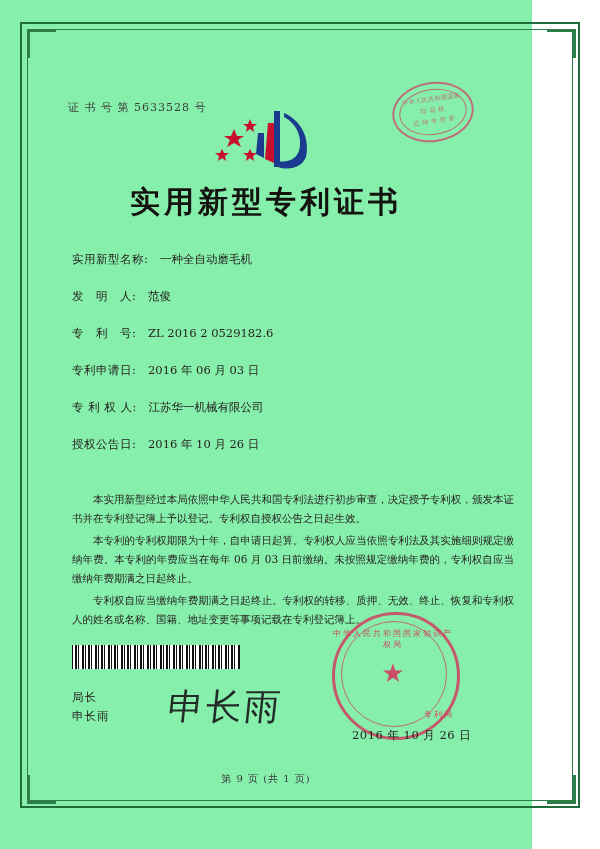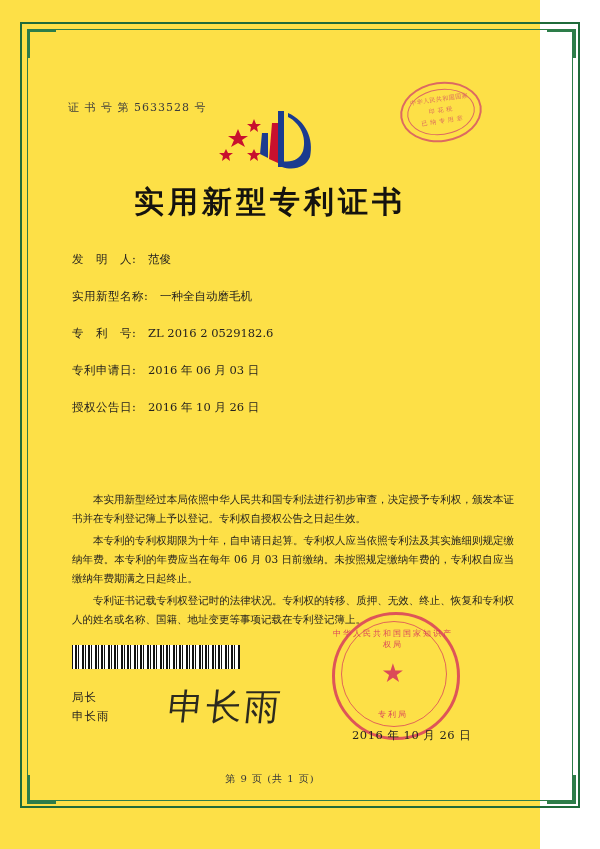--- a/index.html
+++ b/index.html
@@ -11,22 +11,21 @@
     width: 600px;
     height: 849px;
     font-family: "DejaVu Sans", sans-serif;
     position: relative;
     overflow: hidden;
   }
   .page {
     position: absolute;
     left: 0; top: 0;
     width: 532px; height: 849px;
-    background: #fde047;
-    padding-left: 8px;
+    background: #86efac;
   }
   
   .frame-outer {
     position: absolute;
     left: 20px; top: 22px;
     width: 560px; height: 786px;
     border: 2px solid #1f6b3a;
     box-sizing: border-box;
   }
   .frame-inner {
@@ -204,21 +203,21 @@
     position: absolute;
     left: 0; right: 0;
     text-align: center;
     font-size: 8px;
     color: #d6325c;
     letter-spacing: 2px;
     opacity: .9;
     font-family: "DejaVu Serif", serif;
   }
   .seal-arc-top { top: 16px; }
-  .seal-arc-bottom { bottom: 14px; }
+  .seal-arc-bottom { bottom: 14px; text-align: right; }
 
   .seal-date {
     position: absolute;
     left: 352px; top: 728px;
     font-size: 11.5px;
     color: #26231f;
     font-family: "DejaVu Serif", serif;
     letter-spacing: .5px;
   }
 
@@ -265,45 +264,49 @@
       <polygon points="44,14 46,19 51,19 47,22 48,27 44,24 40,27 41,22 37,19 42,19" fill="#c8102e"></polygon>
       <polygon points="16,44 18,48 23,48 19,51 20,56 16,53 12,56 13,51 9,48 14,48" fill="#c8102e"></polygon>
       <polygon points="44,44 46,48 51,48 47,51 48,56 44,53 40,56 41,51 37,48 42,48" fill="#c8102e"></polygon>
     </svg>
   </div>
 
   <div class="title">实用新型专利证书</div>
 
   <div class="fields">
     <div class="field-row">
+      <span class="field-label">实用新型名称:</span>
+      <span class="field-value">一种全自动磨毛机</span>
+    </div>
+    <div class="field-row">
       <span class="field-label">发　明　人:</span>
       <span class="field-value">范俊</span>
     </div>
     <div class="field-row">
-      <span class="field-label">实用新型名称:</span>
-      <span class="field-value">一种全自动磨毛机</span>
-    </div>
-    <div class="field-row">
       <span class="field-label">专　利　号:</span>
       <span class="field-value">ZL 2016 2 0529182.6</span>
     </div>
     <div class="field-row">
       <span class="field-label">专利申请日:</span>
       <span class="field-value">2016 年 06 月 03 日</span>
+    </div>
+    <div class="field-row">
+      <span class="field-label">专 利 权 人:</span>
+      <span class="field-value">江苏华一机械有限公司</span>
     </div>
     <div class="field-row">
       <span class="field-label">授权公告日:</span>
       <span class="field-value">2016 年 10 月 26 日</span>
     </div>
   </div>
 
   <div class="body-text">
     <p>本实用新型经过本局依照中华人民共和国专利法进行初步审查，决定授予专利权，颁发本证书并在专利登记簿上予以登记。专利权自授权公告之日起生效。</p>
     <p>本专利的专利权期限为十年，自申请日起算。专利权人应当依照专利法及其实施细则规定缴纳年费。本专利的年费应当在每年 06 月 03 日前缴纳。未按照规定缴纳年费的，专利权自应当缴纳年费期满之日起终止。</p>
-    <p>专利证书记载专利权登记时的法律状况。专利权的转移、质押、无效、终止、恢复和专利权人的姓名或名称、国籍、地址变更等事项记载在专利登记簿上。</p>
+    <p>专利权自应当缴纳年费期满之日起终止。专利权的转移、质押、无效、终止、恢复和专利权人的姓名或名称、国籍、地址变更等事项记载在专利登记簿上。</p>
   </div>
 
   <div class="barcode"></div>
 
   <div class="director-block">
     <div>局长</div>
     <div>申长雨</div>
   </div>
 
   <div class="signature">申长雨</div>

